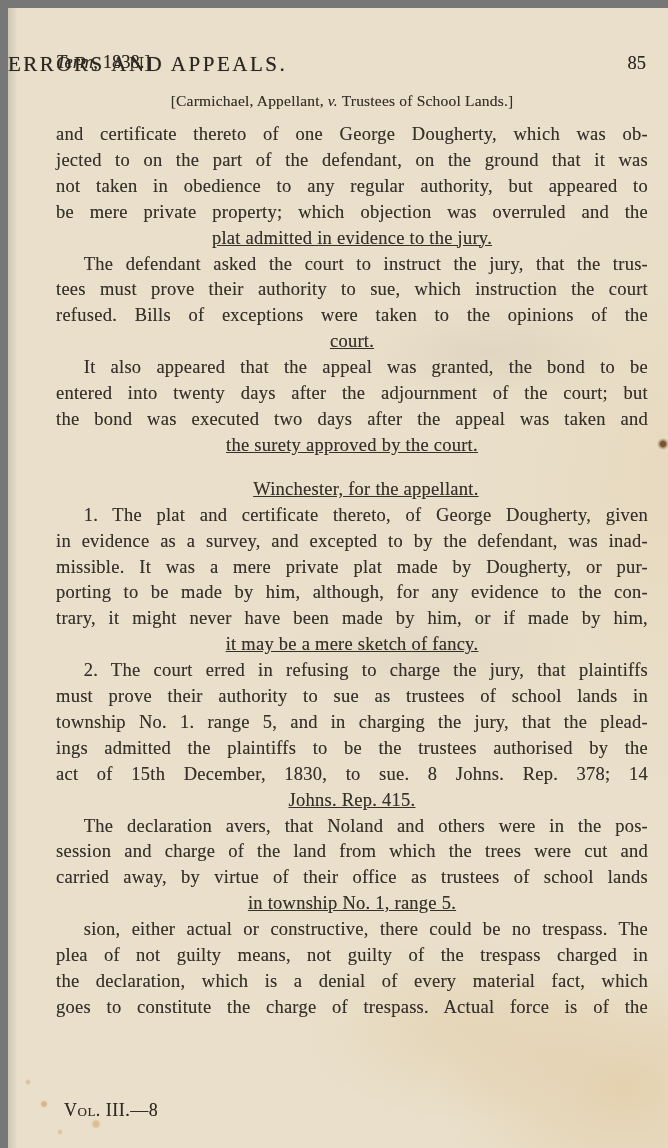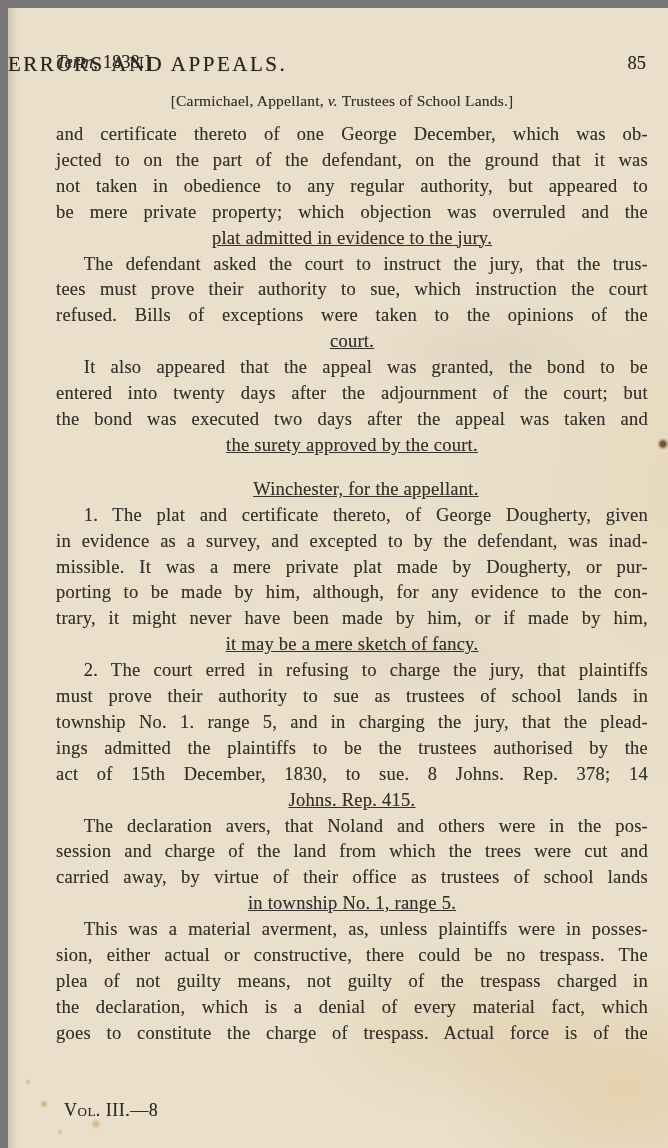--- a/index.html
+++ b/index.html
@@ -88,21 +88,21 @@
     <div class="head-title">ERRORS AND APPEALS.</div>
     <div class="head-page">85</div>
   </div>
 
   <div class="caption">
     <span>[Carmichael, Appellant, </span><span class="it">v.</span><span> Trustees of School Lands.]</span>
   </div>
 
   <div class="body-text">
     <div class="para">
-        <div class="line just">and certificate thereto of one George December, which was ob-</div>
+        <div class="line just">and certificate thereto of one George Dougherty, which was ob-</div>
         <div class="line just">jected to on the part of the defendant, on the ground that it was</div>
         <div class="line just">not taken in obedience to any regular authority, but appeared to</div>
         <div class="line just">be mere private property; which objection was overruled and the</div>
         <div class="line last">plat admitted in evidence to the jury.</div>
       </div>
     <div class="para indent">
         <div class="line just">The defendant asked the court to instruct the jury, that the trus-</div>
         <div class="line just">tees must prove their authority to sue, which instruction the court</div>
         <div class="line just">refused.  Bills of exceptions were taken to the opinions of the</div>
         <div class="line last">court.</div>
@@ -132,21 +132,20 @@
         <div class="line just">act of 15th December, 1830, to sue.  8 Johns. Rep. 378; 14</div>
         <div class="line last">Johns. Rep. 415.</div>
       </div>
     <div class="para indent">
         <div class="line just">The declaration avers, that Noland and others were in the pos-</div>
         <div class="line just">session and charge of the land from which the trees were cut and</div>
         <div class="line just">carried away, by virtue of their office as trustees of school lands</div>
         <div class="line last">in township No. 1, range 5.</div>
       </div>
     <div class="para indent">
-        <div class="line just">This was a material averment, as, unless plaintiffs were in posses-</div>
         <div class="line just">sion, either actual or constructive, there could be no trespass.  The</div>
         <div class="line just">plea of not guilty means, not guilty of the trespass charged in</div>
         <div class="line just">the declaration, which is a denial of every material fact, which</div>
         <div class="line just">goes to constitute the charge of trespass.  Actual force is of the</div>
       </div>
   </div>
 
   <div class="footer-vol">Vol. III.—8</div>
 
   <div class="scan-edge-bottom"></div>

